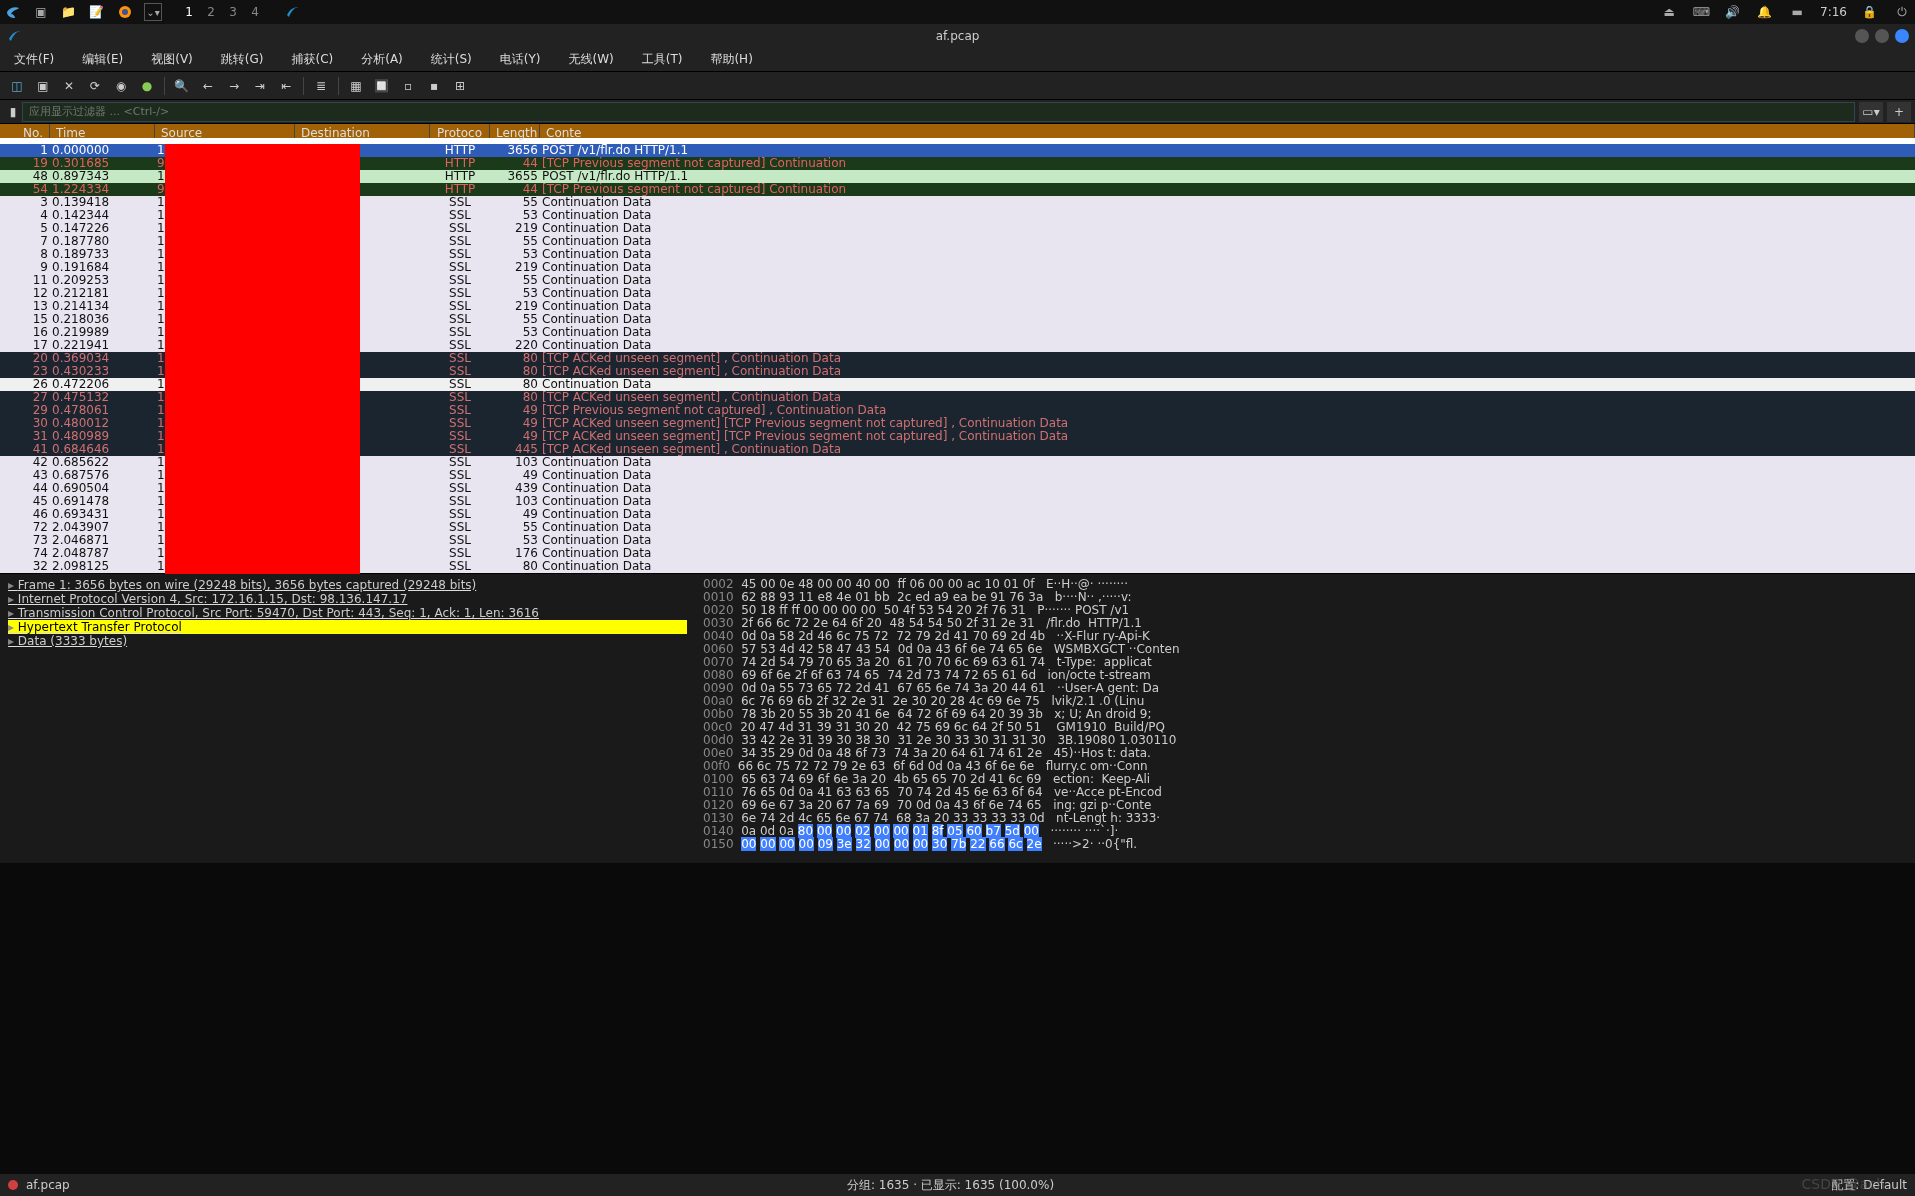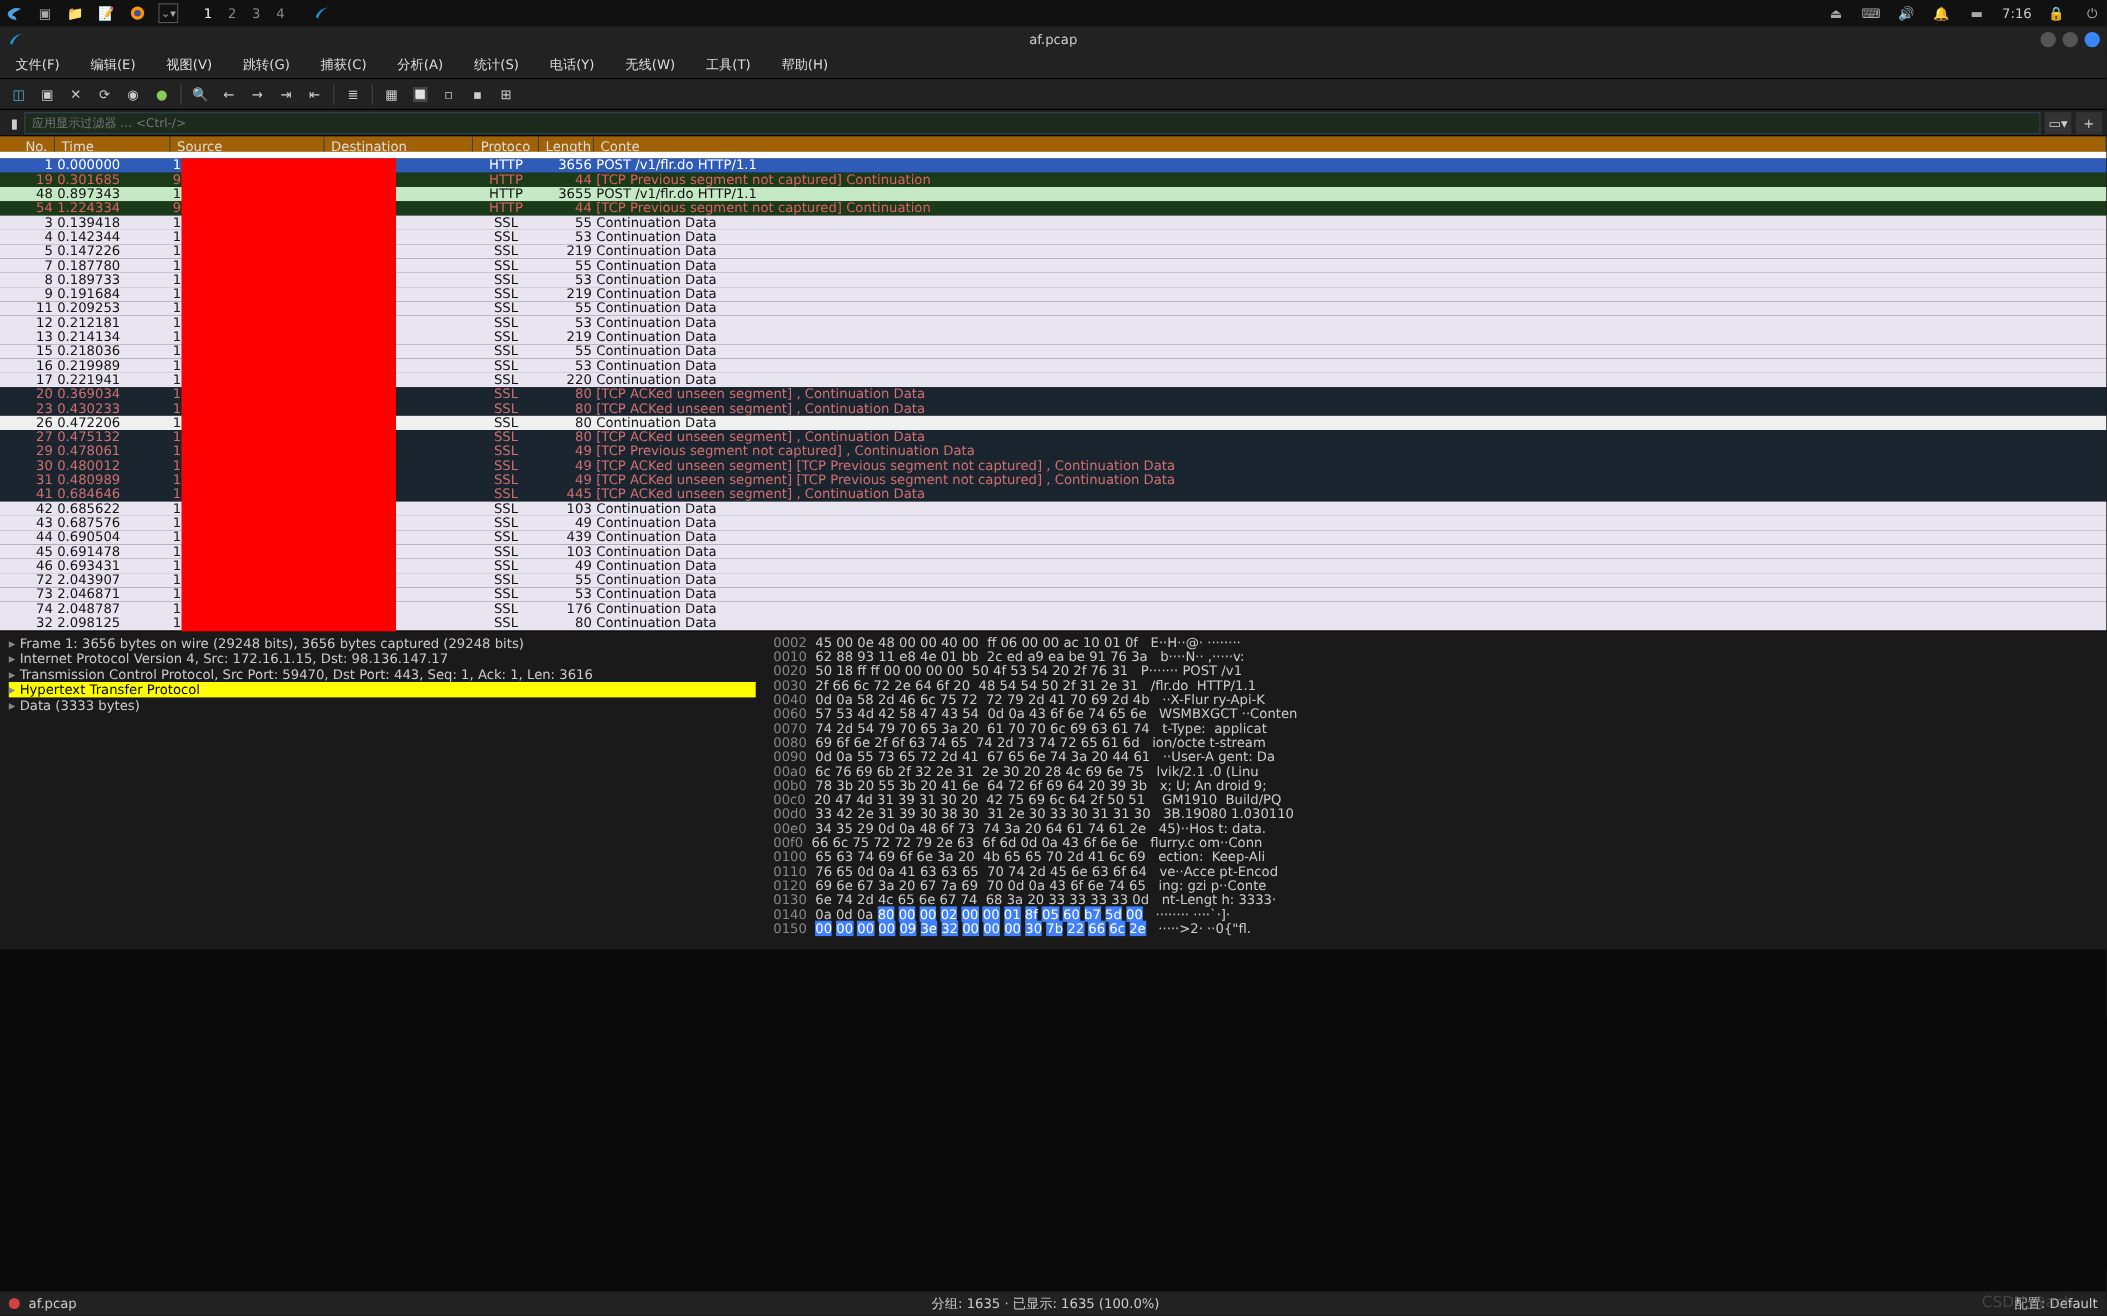--- a/index.html
+++ b/index.html
@@ -57,21 +57,21 @@
 .row-http { background: #1a3a1a; color: #e06060; }
 .row-http-green { background: #c5e8c5; color: #111; }
 .row-ssl-light { background: #e8e4f0; color: #111; }
 .row-ssl-dark { background: #1a2530; color: #d07070; }
 .row-ssl-white { background: #f0f0f0; color: #111; }
 
 .redact { position: absolute; background: #ff0000; top: 20px; left: 165px; width: 195px; height: 430px; z-index: 10; }
 
 
 .details-hex { display: flex; height: 290px; background: #1a1a1a; border-top: 1px solid #000; }
-.details-pane { width: 695px; padding: 4px 8px; font-family: "DejaVu Sans Mono", monospace; font-size: 12px; line-height: 14px; overflow: hidden; }
+.details-pane { width: 695px; padding: 4px 8px; font-family: "DejaVu Sans Mono", monospace; font-size: 12px; line-height: 14px; overflow: hidden; text-decoration: underline; }
 .details-line { white-space: pre; color: #ccc; }
 .details-line.highlight { background: #ffff00; color: #000; }
 .tree-toggle { color: #888; }
 
 
 .hex-pane { flex: 1; padding: 4px 8px; font-family: "DejaVu Sans Mono", monospace; font-size: 12px; line-height: 13px; }
 .hex-line { white-space: pre; color: #ccc; }
 .hex-offset { color: #888; }
 .hex-sel { background: #4080ff; color: #fff; }
 

